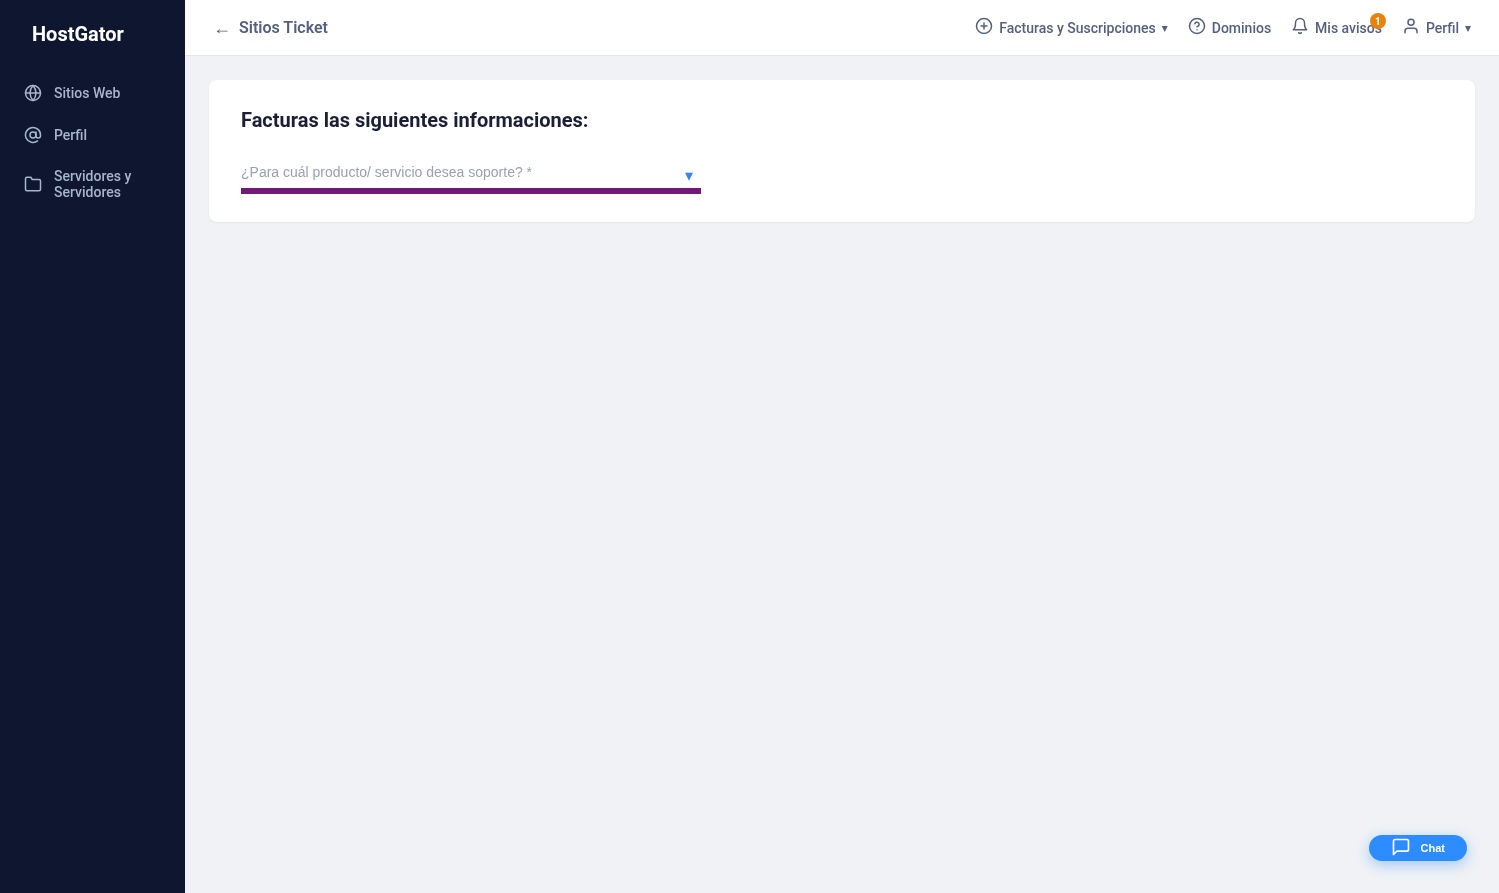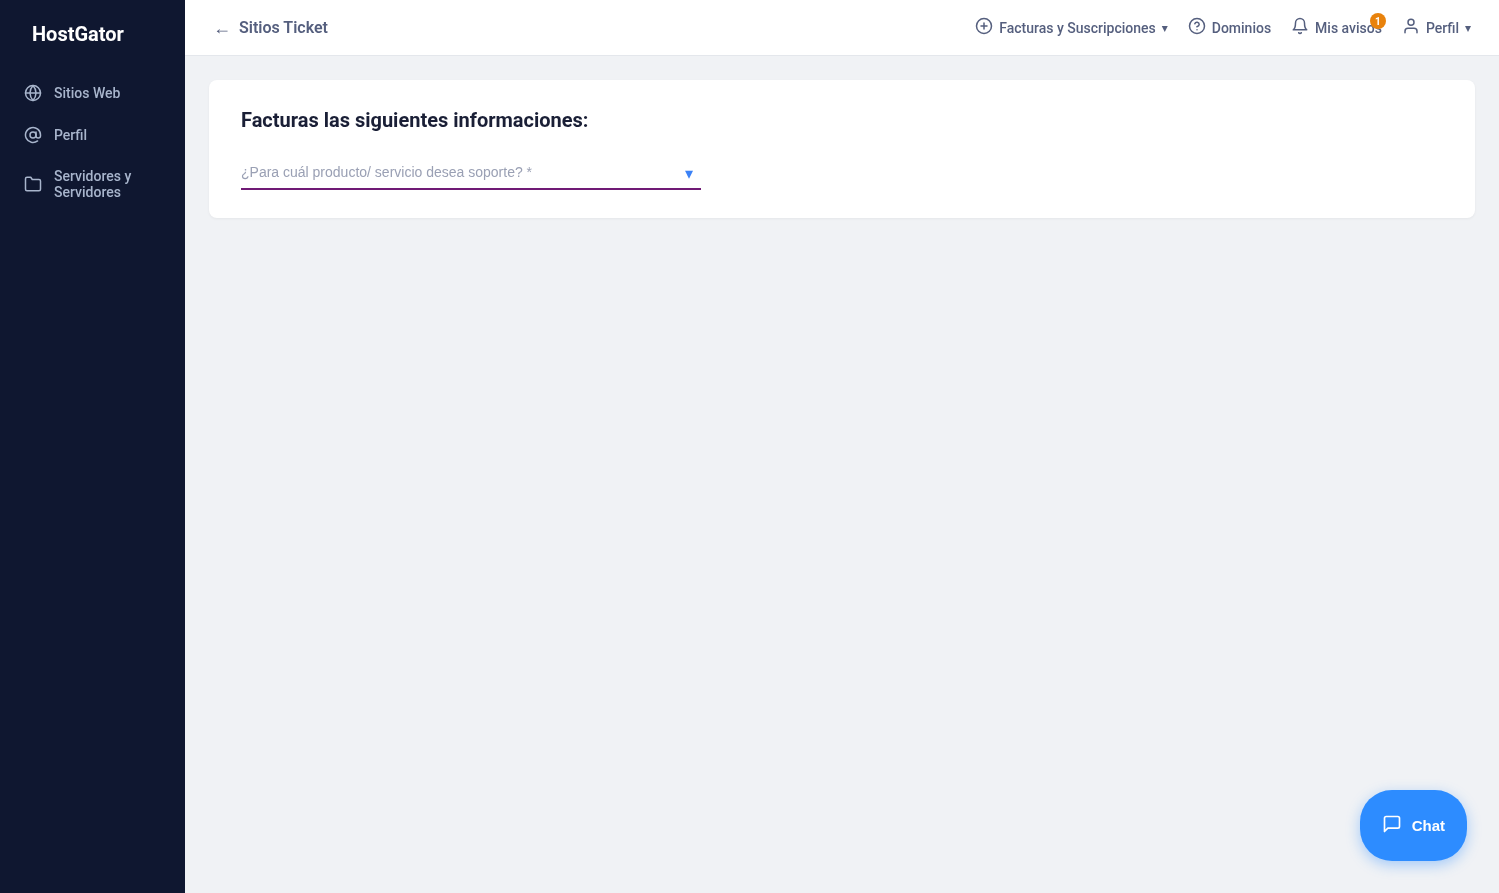--- a/index.html
+++ b/index.html
@@ -139,21 +139,21 @@
     }
 
     
     .select-wrapper {
       position: relative;
       width: 460px;
     }
     .select-field {
       width: 100%;
       border: none;
-      border-bottom: 2px solid #701a75;
+      border-bottom: 6px solid #701a75;
       padding: 8px 36px 8px 0;
       font-size: 14px;
       color: #9aa0b4;
       background: transparent;
       appearance: none;
       cursor: pointer;
       outline: none;
     }
     .select-chevron {
       position: absolute;
@@ -167,22 +167,22 @@
 
     
     #chat-button {
       position: fixed;
       bottom: 32px;
       right: 32px;
       background: #2d8cff;
       color: #fff;
       border: none;
       border-radius: 32px;
-      padding: 24px 22px;
-      font-size: 15px;
+      padding: 2px 22px;
+      font-size: 11px;
       font-weight: 600;
       display: flex;
       align-items: center;
       gap: 10px;
       cursor: pointer;
       box-shadow: 0 4px 14px rgba(45,140,255,0.4);
       z-index: 100;
       justify-content: flex-end;
     }
 

